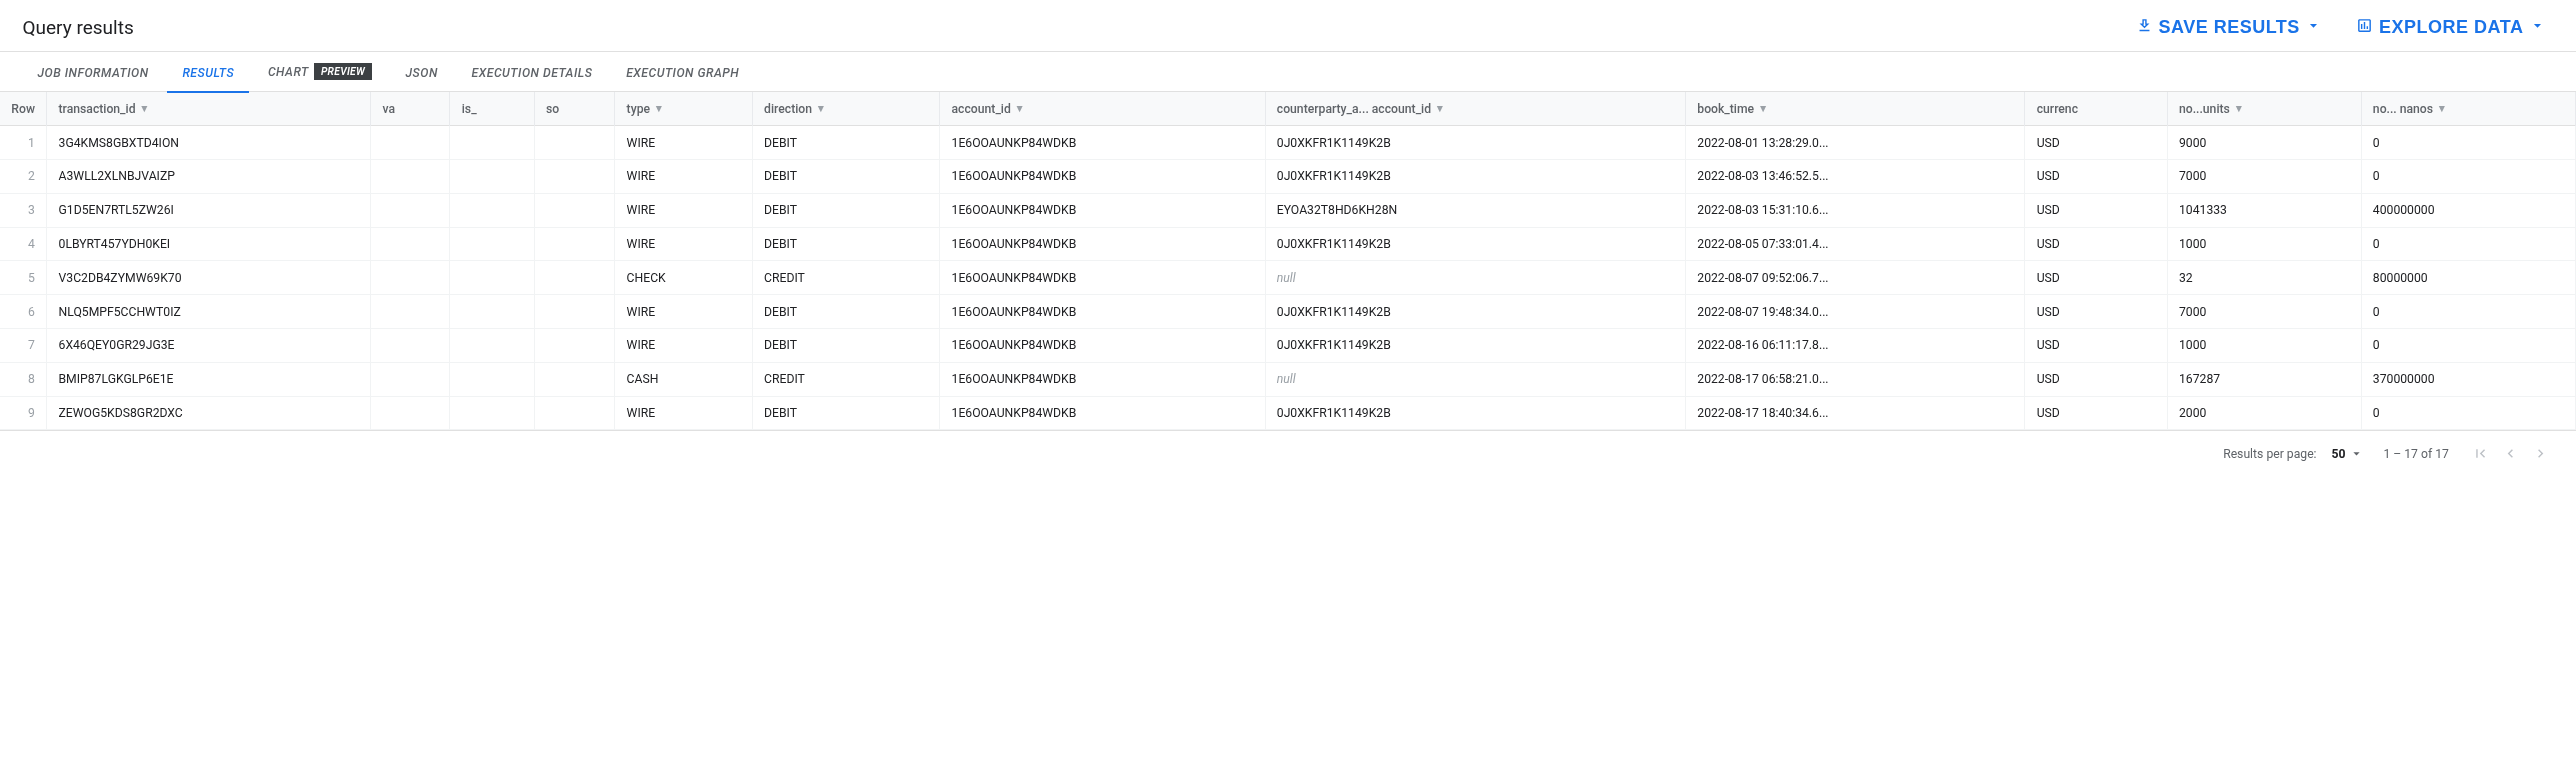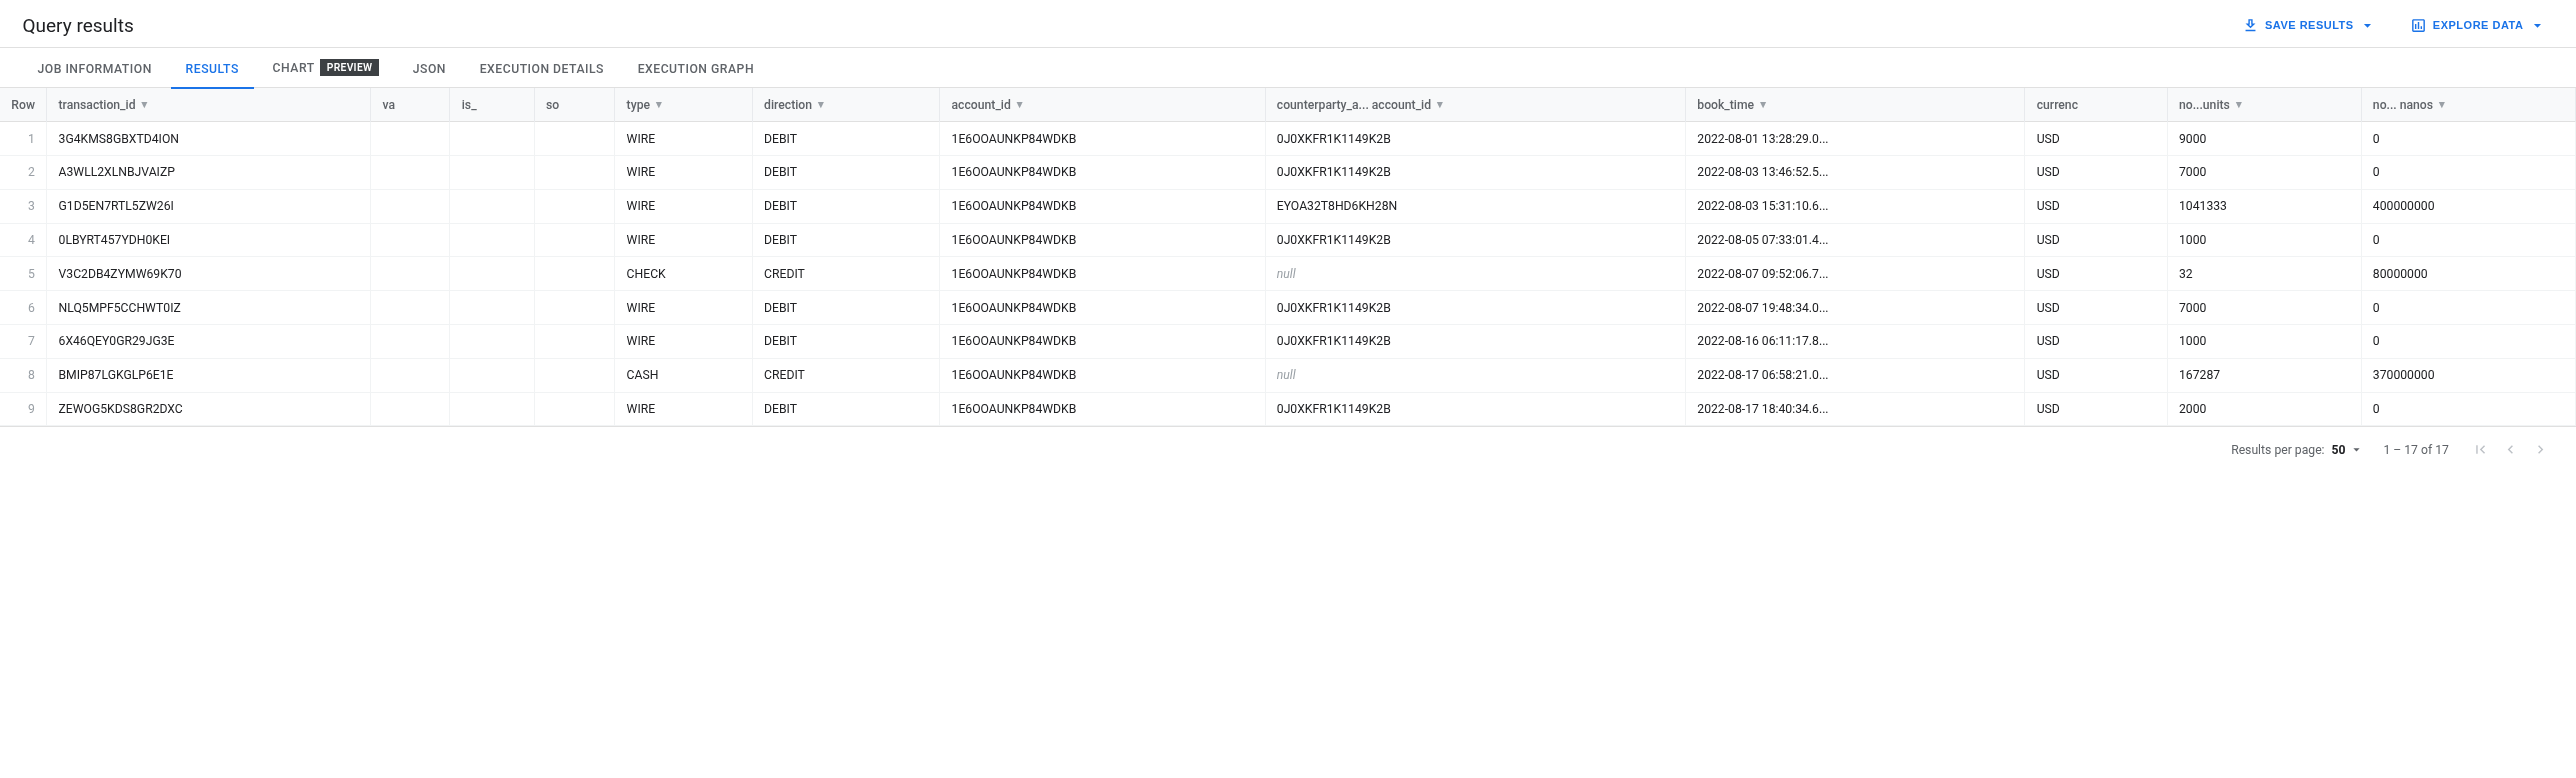--- a/index.html
+++ b/index.html
@@ -21,24 +21,23 @@
       font-weight: 400;
       color: #202124;
     }
     .header-actions {
       display: flex;
       gap: 19px;
       align-items: center;
     }
     .header-btn {
       display: flex;
-      align-items: center;
       gap: 5.6px;
       color: #1a73e8;
-      font-size: 11px;
+      font-size: 18px;
       font-weight: 600;
       letter-spacing: 0.5px;
       cursor: pointer;
       text-transform: uppercase;
       border: none;
       background: none;
       padding: 3.8px 7.5px;
     }
     .header-btn svg { width: 17px; height: 17px; fill: #1a73e8; }
     .tabs-bar {
@@ -52,20 +51,21 @@
       padding: 11.3px 15px;
       font-size: 12.2px;
       font-weight: 500;
       color: #5f6368;
       cursor: pointer;
       border-bottom: 2.8px solid transparent;
       margin-bottom: -1.9px;
       letter-spacing: 0.5px;
       text-transform: uppercase;
       white-space: nowrap;
+      font-style: italic;
     }
     .tab.active {
       color: #1a73e8;
       border-bottom: 2.8px solid #1a73e8;
     }
     .tab.has-badge {
       display: flex;
       align-items: center;
       gap: 5.6px;
     }
@@ -145,21 +145,21 @@
       justify-content: flex-end;
       padding: 9.4px 22.5px;
       border-top: 0.9px solid #e0e0e0;
       gap: 19px;
       font-size: 12.2px;
       color: #5f6368;
     }
     .per-page {
       display: flex;
       align-items: center;
-      gap: 7px;
+      gap: 15px;
       margin-left: 48px;
     }
     .per-page-select {
       display: flex;
       align-items: center;
       gap: 3.8px;
       font-weight: 700;
       color: #202124;
       cursor: pointer;
     }

